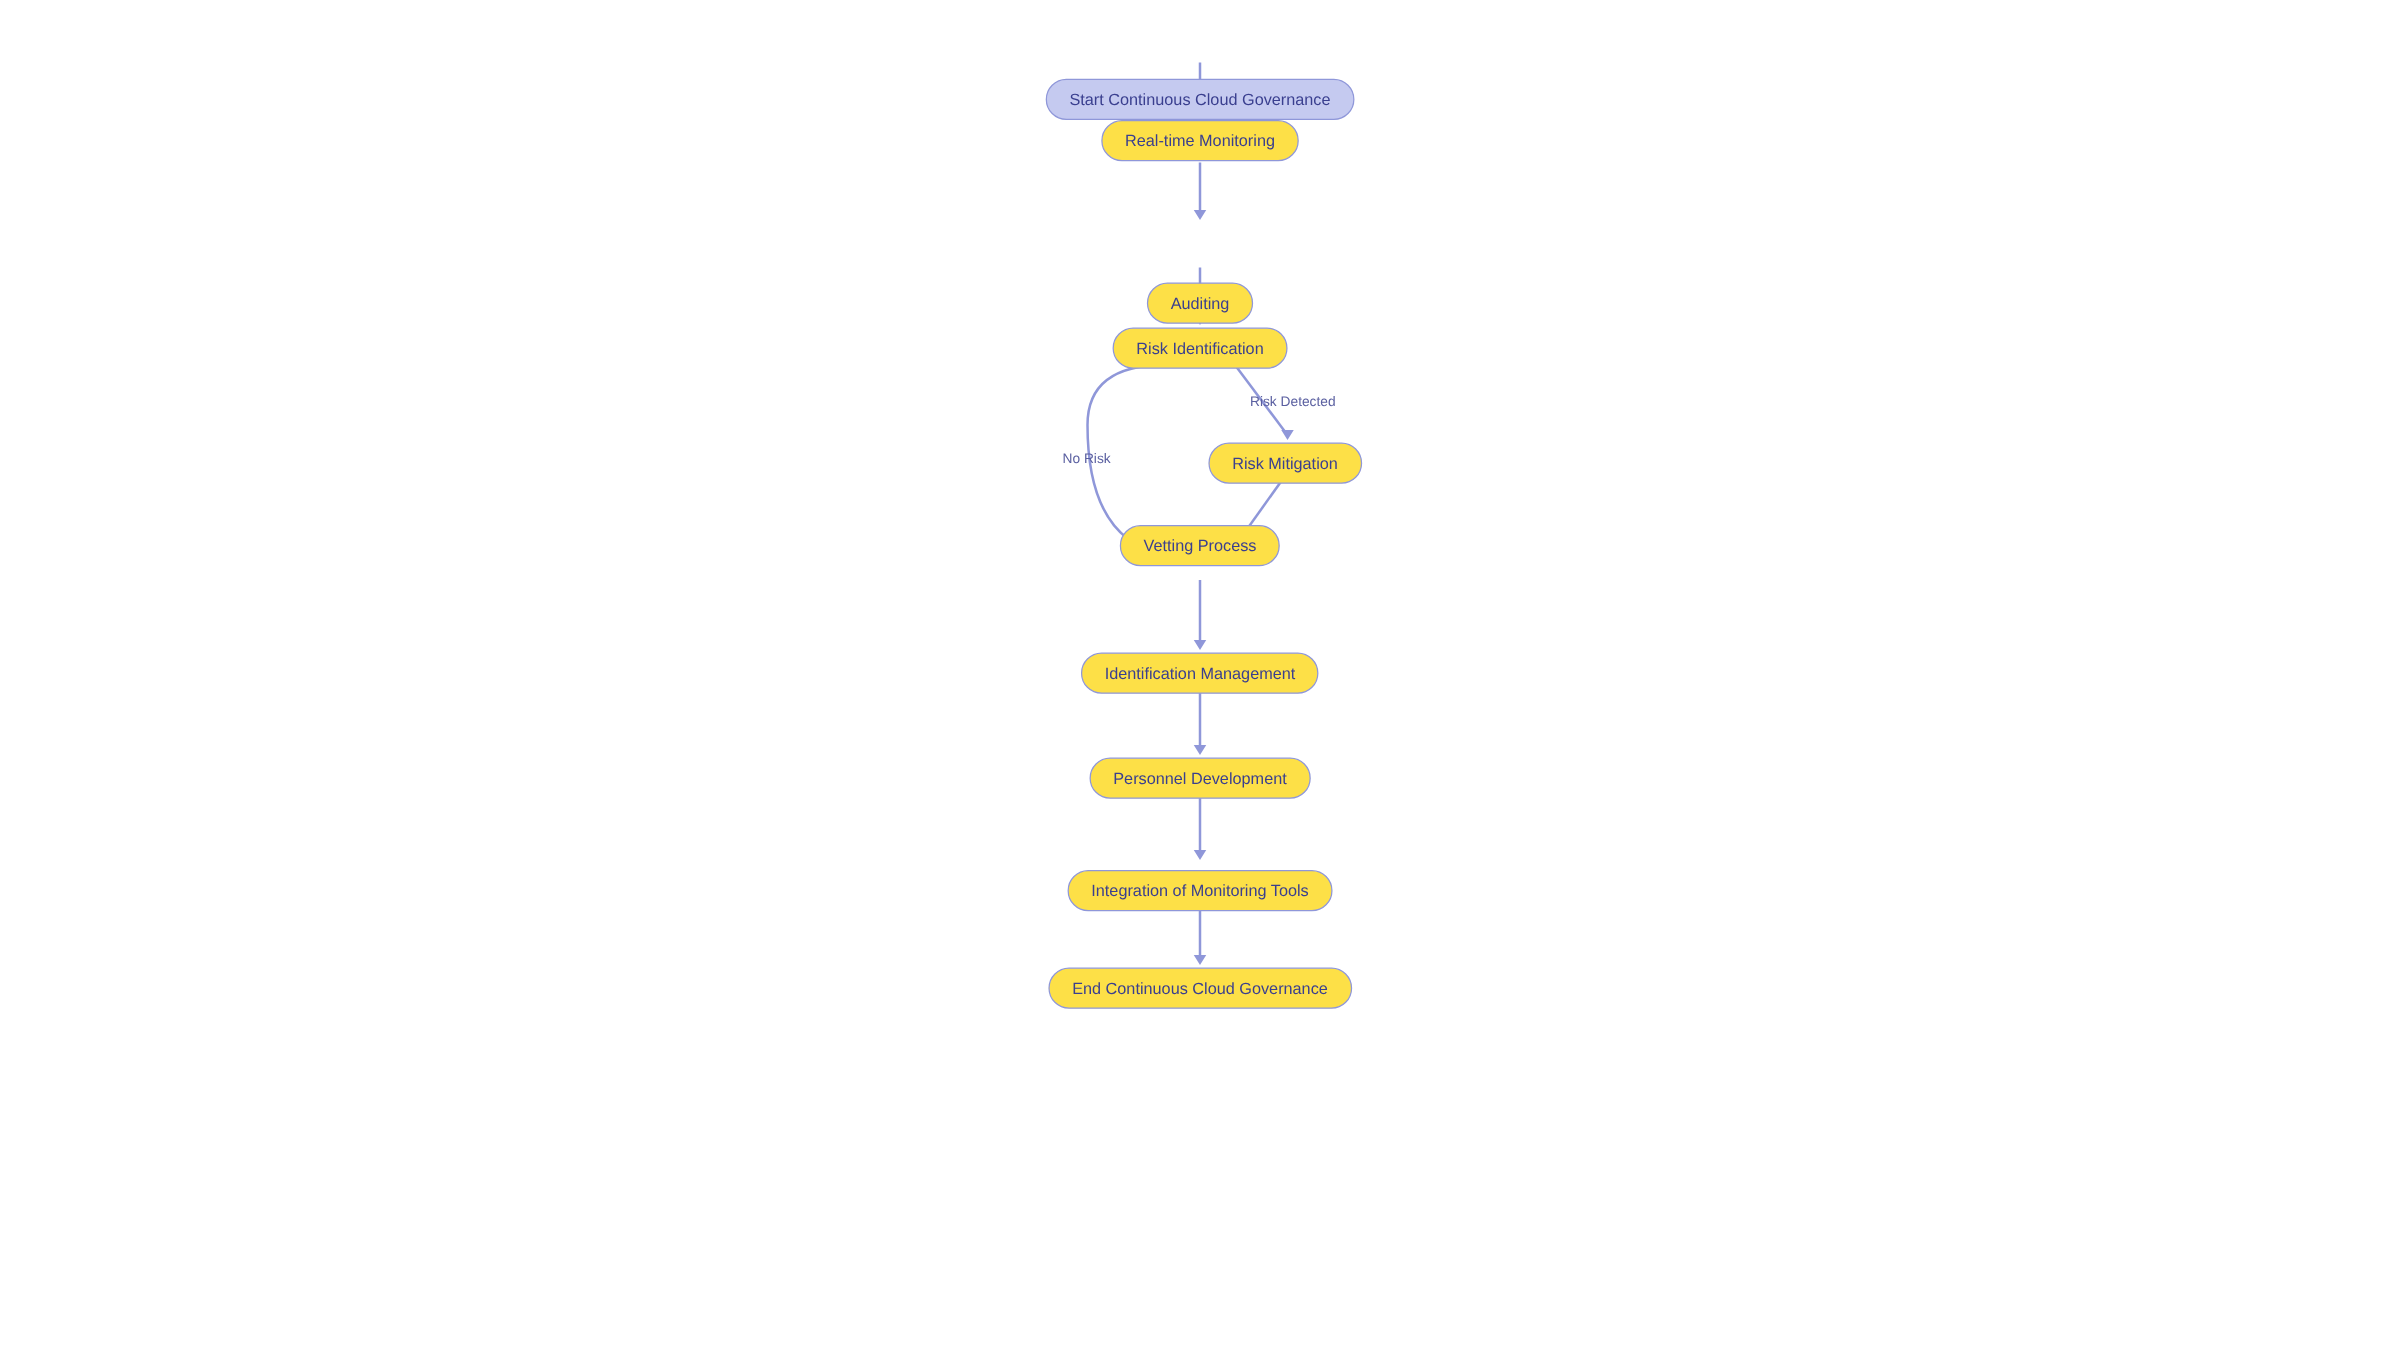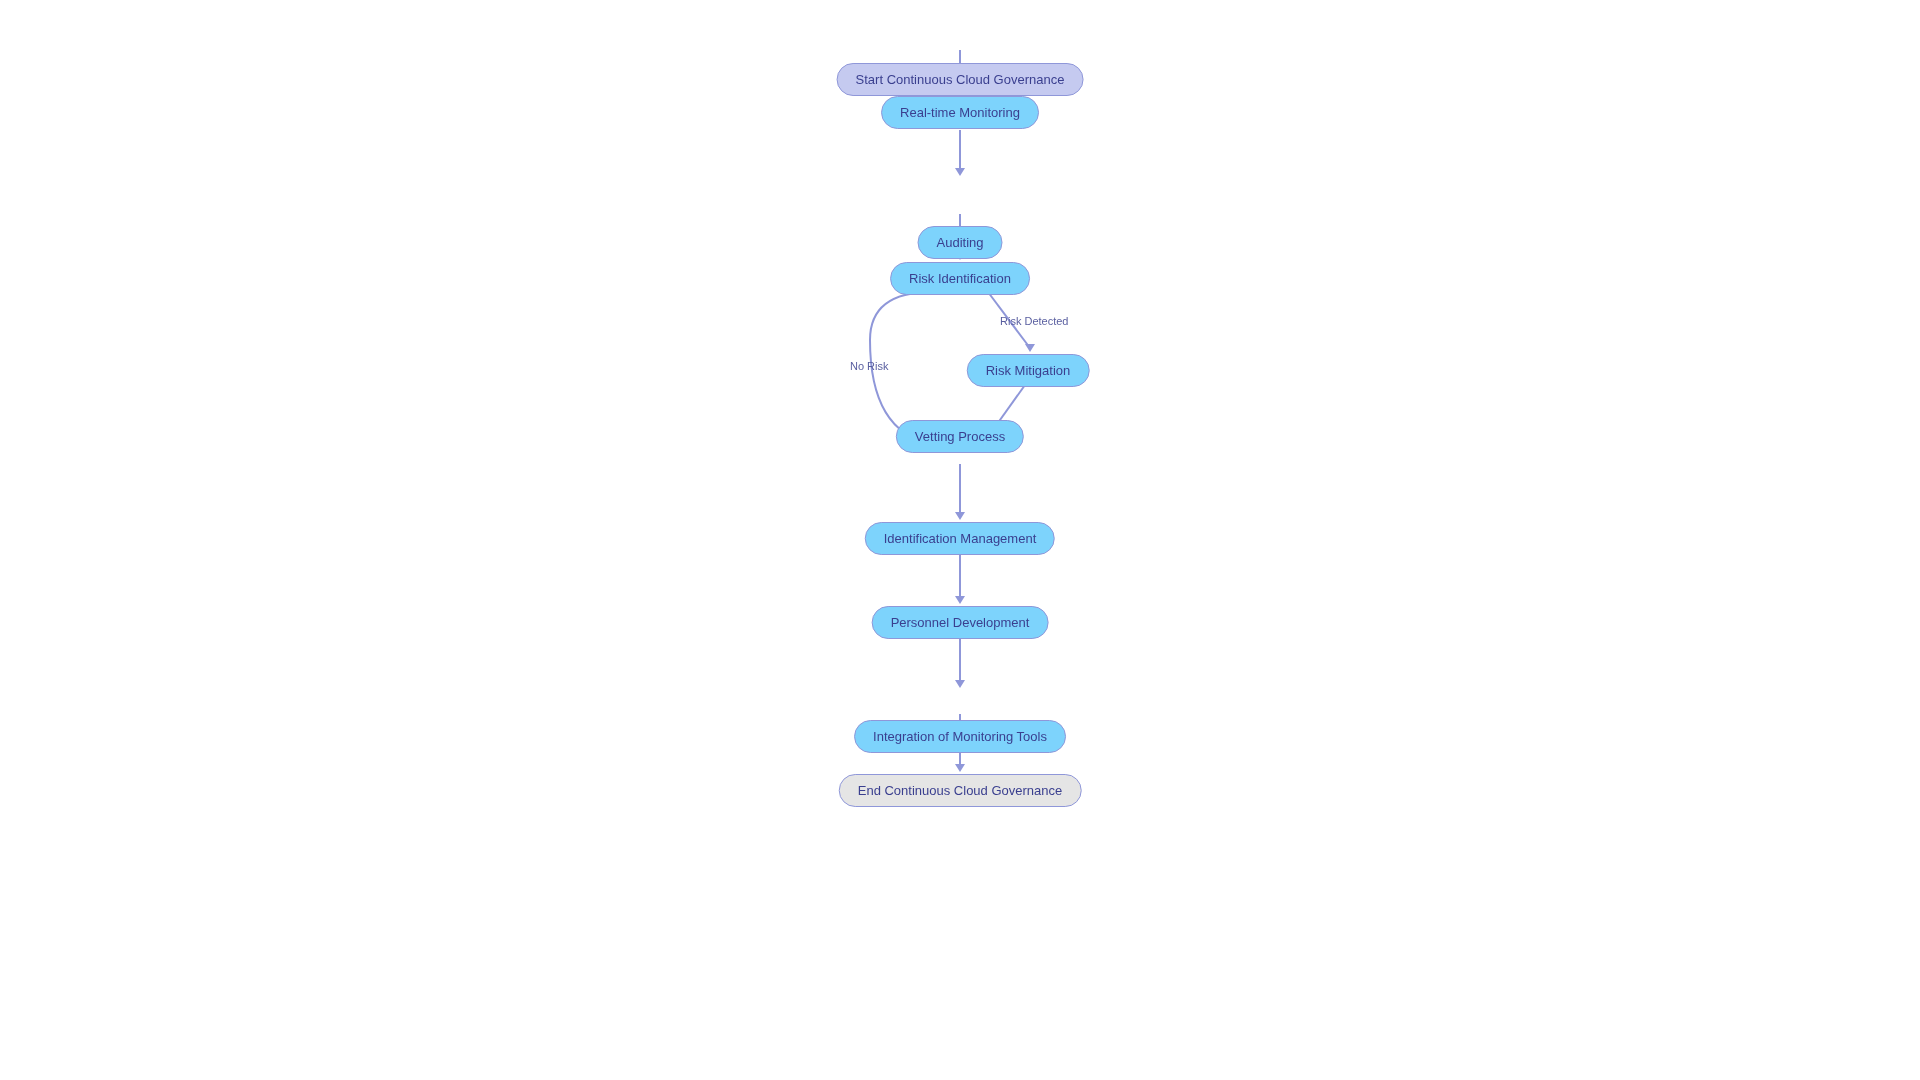--- a/index.html
+++ b/index.html
@@ -16,39 +16,39 @@
       left: 50%;
       transform: translateX(-50%);
       top: 0;
       width: 400px;
       height: 1080px;
     }
     .node {
       position: absolute;
       left: 50%;
       transform: translateX(-50%);
-      background: #7dd3fc;
+      background: #fde047;
       border: 1.5px solid #8f97d9;
       border-radius: 20px;
       padding: 8px 18px;
       font-size: 13px;
       color: #3a3f8f;
       font-weight: 400;
       white-space: nowrap;
       text-align: center;
       z-index: 2;
     }
     .node-start {
       background: #c5caf0;
       border: 1.5px solid #8f97d9;
       border-radius: 20px;
       margin-top: 48px;
     }
     .node-end {
-      background: #e5e5e5;
+      background: #fde047;
       border: 1.5px solid #8f97d9;
       border-radius: 20px;
     }
     svg.diagram-svg {
       position: absolute;
       top: 0;
       left: 0;
       width: 100%;
       height: 1080px;
       z-index: 1;
@@ -120,20 +120,20 @@
   </div>
 
   <div class="node" style="top:522px; left:50%; transform:translateX(-50%);">
     <span>Identification Management</span>
   </div>
 
   <div class="node" style="top:606px; left:50%; transform:translateX(-50%);text-align:center;">
     <span>Personnel Development</span>
   </div>
 
-  <div class="node" style="top:720px; left:50%; transform:translateX(-50%);">
+  <div class="node" style="top:696px; left:50%; transform:translateX(-50%);">
     <span>Integration of Monitoring Tools</span>
   </div>
 
   <div class="node node-end" style="top:774px; left:50%; transform:translateX(-50%);">
     <span>End Continuous Cloud Governance</span>
   </div>
 </div>
 
 </body></html>

